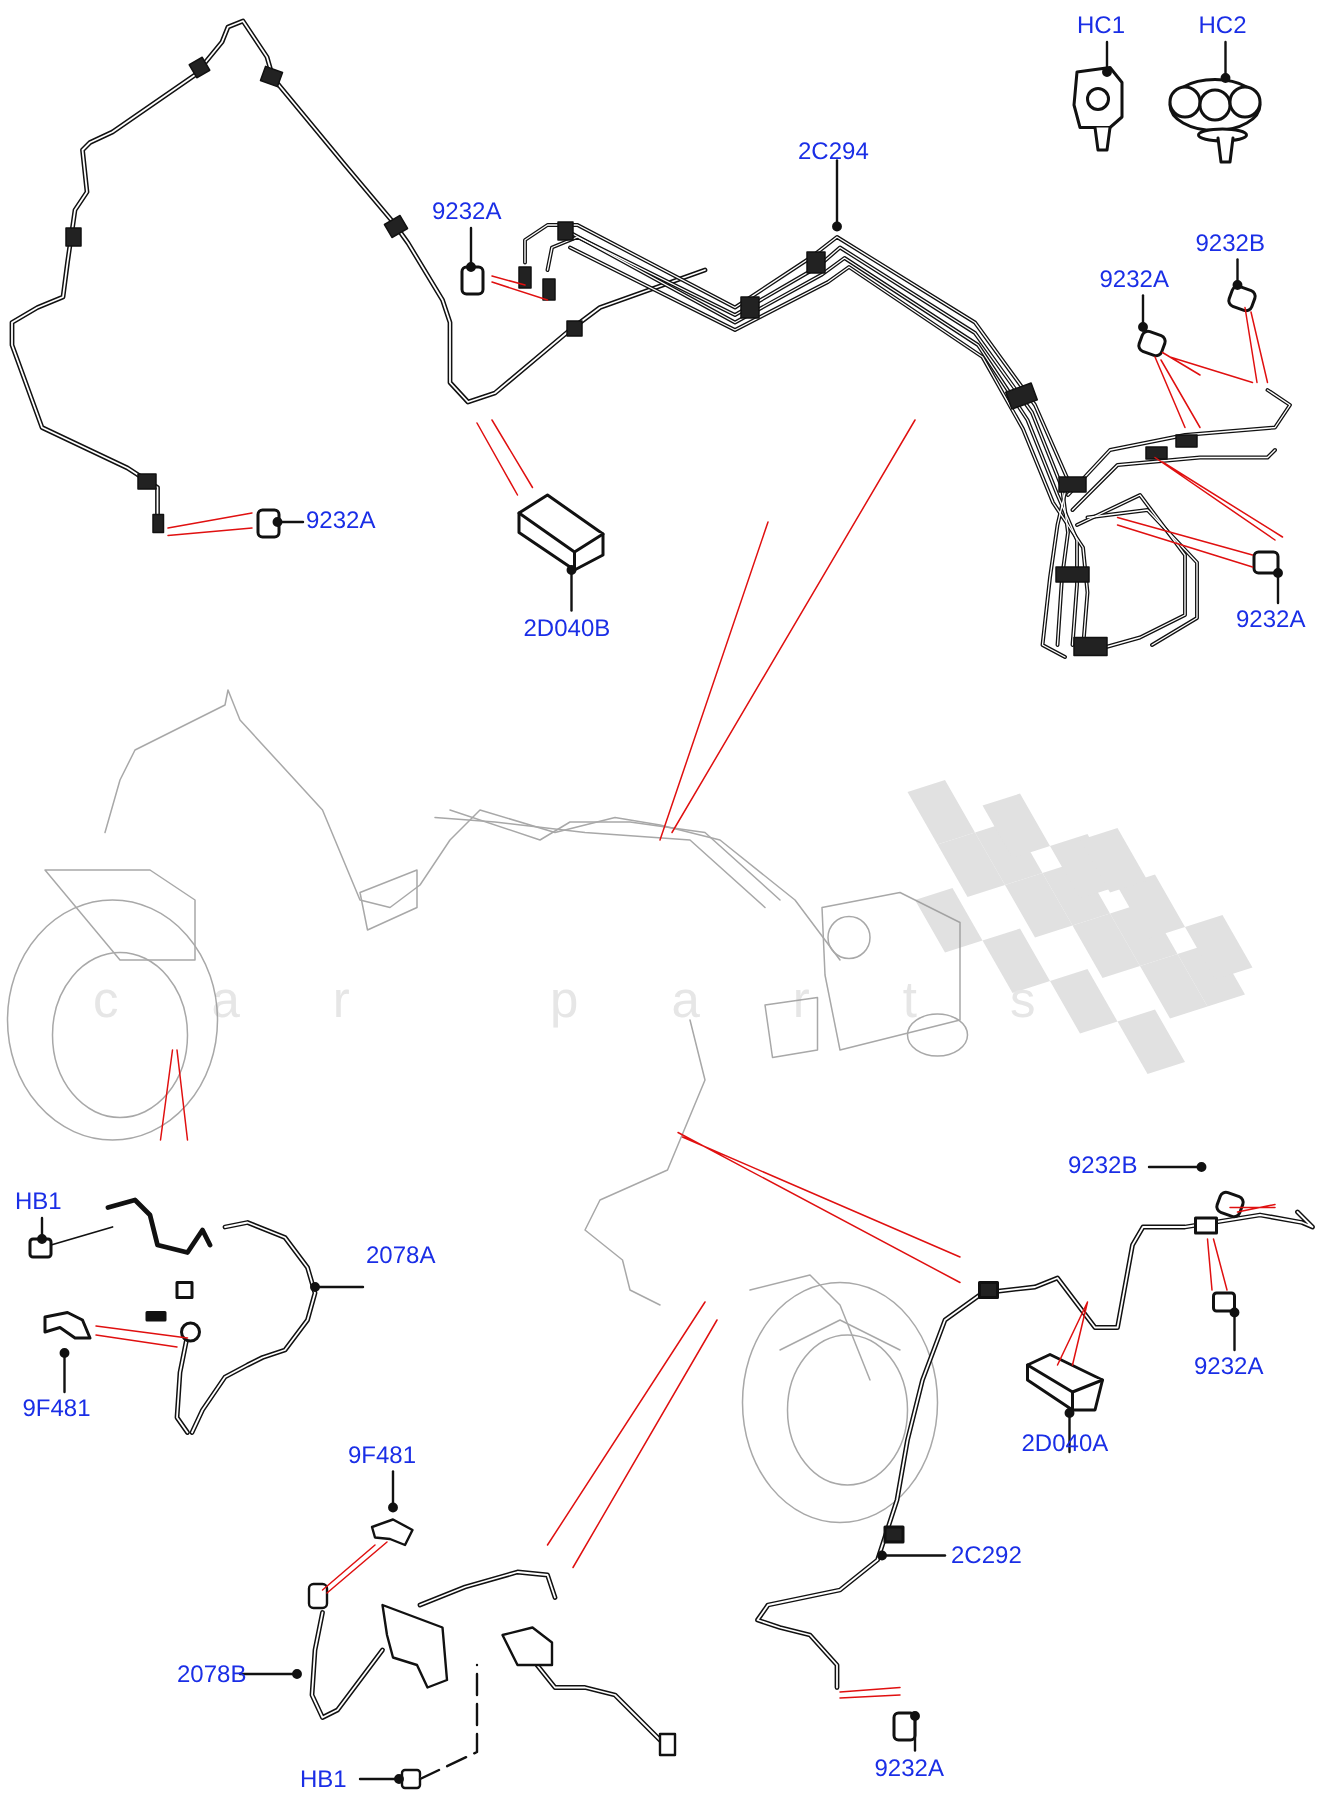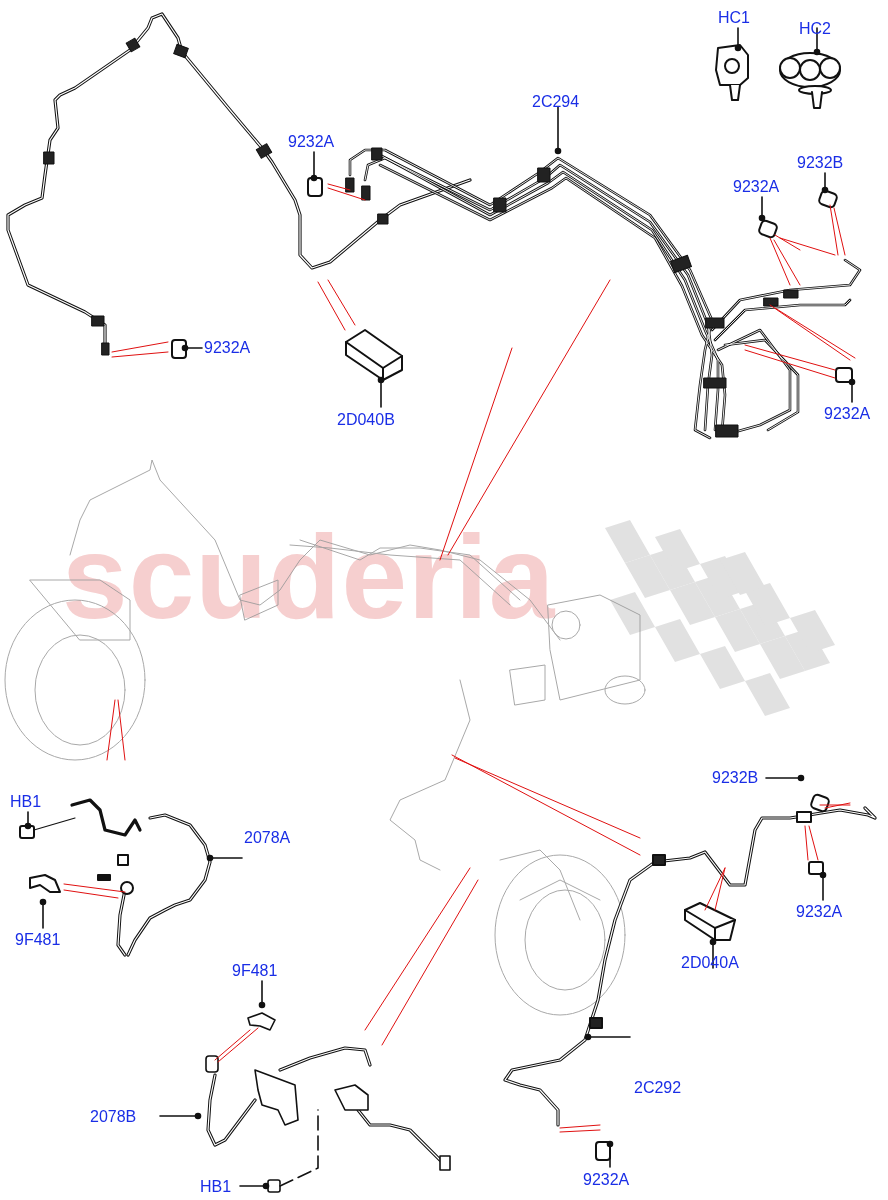--- a/index.html
+++ b/index.html
@@ -30,21 +30,21 @@
       <polygon points="700,564 725,556 745,591 720,599"></polygon>
       <polygon points="745,591 770,583 790,618 765,626"></polygon>
       <polygon points="790,618 815,610 835,645 810,653"></polygon>
       <polygon points="720,560 745,552 765,587 740,595"></polygon>
       <polygon points="610,600 635,592 655,627 630,635"></polygon>
       <polygon points="655,627 680,619 700,654 675,662"></polygon>
       <polygon points="700,654 725,646 745,681 720,689"></polygon>
       <polygon points="745,681 770,673 790,708 765,716"></polygon>
     </g>
   </svg>
-  <div class="wm-main">scuderia</div>
+  <div class="wm-sub">car parts</div>
 
   <svg width="888" height="1200" style="position:absolute;left:0;top:0" fill="none" stroke-linecap="round" stroke-linejoin="round">
 
     <g stroke="#111" stroke-width="3.2">
       <path d="M105,345 L105,325 L85,312 L28,285 L8,230 L8,215 L25,205 L42,198 L45,175 L50,140 L58,128 L55,100 L60,95 L75,88 L130,50 L148,28 L152,18 L162,14 L178,38 L182,52 L230,110 L262,148 L272,162 L295,200 L300,215 L300,255 L312,268 L330,262 L380,220 L400,205 L470,180"></path>
     </g>
     <g stroke="#fff" stroke-width="1.2">
       <path d="M105,345 L105,325 L85,312 L28,285 L8,230 L8,215 L25,205 L42,198 L45,175 L50,140 L58,128 L55,100 L60,95 L75,88 L130,50 L148,28 L152,18 L162,14 L178,38 L182,52 L230,110 L262,148 L272,162 L295,200 L300,215 L300,255 L312,268 L330,262 L380,220 L400,205 L470,180"></path>
     </g>
     <g fill="#222" stroke="#111" stroke-width="1">
@@ -251,32 +251,32 @@
       <path d="M160,1116 L198,1116"></path>
         <circle cx="198" cy="1116" r="2.5"></circle>
       <path d="M610,1146 L610,1167"></path>
         <circle cx="610" cy="1144" r="2.5"></circle>
       <path d="M240,1186 L266,1186"></path>
         <circle cx="266" cy="1186" r="2.5"></circle>
     </g>
   </svg>
 
   <div class="lbl" style="left:718px;top:10px">HC1</div>
-  <div class="lbl" style="left:799px;top:21px">HC2</div>
+  <div class="lbl" style="left:799px;top:10px">HC2</div>
   <div class="lbl" style="left:532px;top:94px">2C294</div>
   <div class="lbl" style="left:288px;top:134px">9232A</div>
   <div class="lbl" style="left:733px;top:179px">9232A</div>
   <div class="lbl" style="left:797px;top:155px">9232B</div>
   <div class="lbl" style="left:204px;top:340px">9232A</div>
-  <div class="lbl" style="left:337px;top:412px">2D040B</div>
+  <div class="lbl" style="left:349px;top:412px">2D040B</div>
   <div class="lbl" style="left:824px;top:406px">9232A</div>
   <div class="lbl" style="left:10px;top:794px">HB1</div>
   <div class="lbl" style="left:244px;top:830px">2078A</div>
   <div class="lbl" style="left:15px;top:932px">9F481</div>
   <div class="lbl" style="left:712px;top:770px">9232B</div>
   <div class="lbl" style="left:796px;top:904px">9232A</div>
   <div class="lbl" style="left:681px;top:955px">2D040A</div>
   <div class="lbl" style="left:232px;top:963px">9F481</div>
-  <div class="lbl" style="left:634px;top:1080px">2C292</div>
-  <div class="lbl" style="left:90px;top:1109px">2078B</div>
+  <div class="lbl" style="left:634px;top:1030px">2C292</div>
+  <div class="lbl" style="left:118px;top:1109px">2078B</div>
   <div class="lbl" style="left:583px;top:1172px">9232A</div>
   <div class="lbl" style="left:200px;top:1179px">HB1</div>
 </div>
 
 </body></html>

